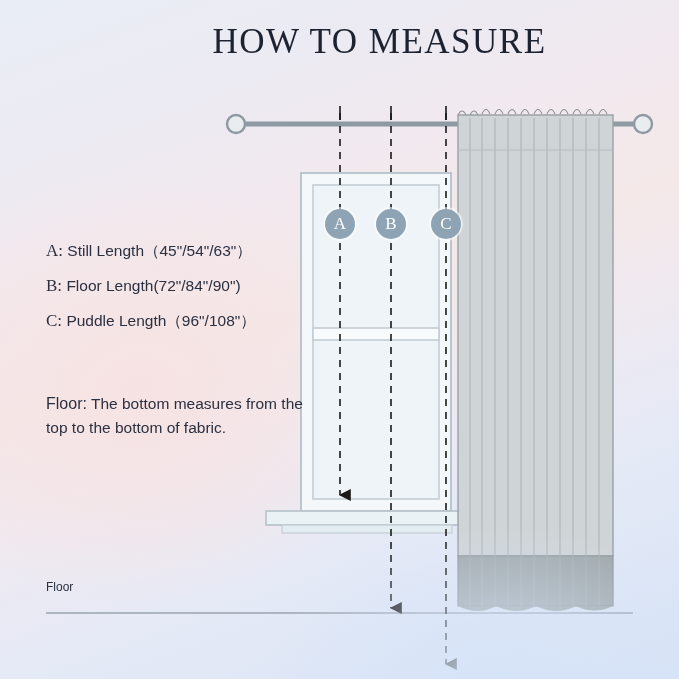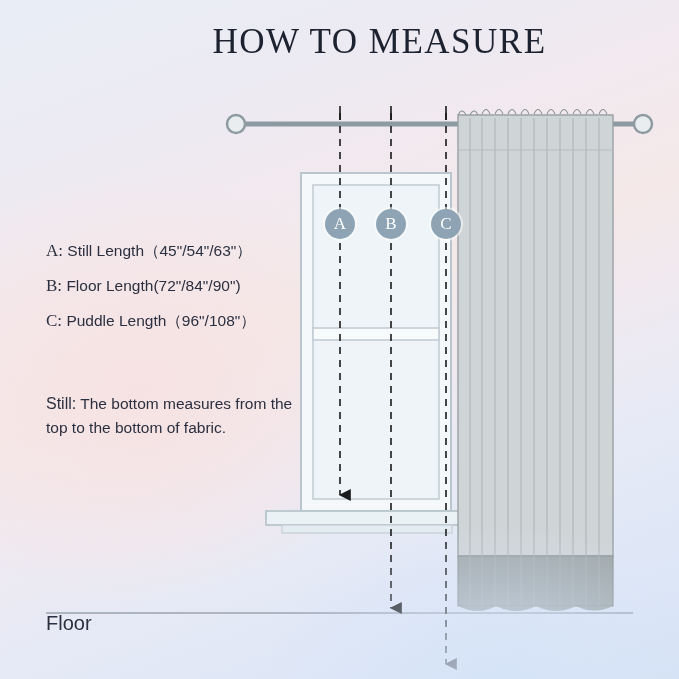--- a/index.html
+++ b/index.html
@@ -91,22 +91,21 @@
   }
   .note-label {
     font-size: 16px;
   }
 
   .floor-label {
     position: absolute;
     left: 46px;
     top: 580px;
     color: #2b3040;
-    font-size: 20px;
-    margin-top: 32px;
+    font-size: 12px;
   }
 
   .badge {
     position: absolute;
     width: 30px;
     height: 30px;
     border-radius: 50%;
     background: #8ea4b4;
     color: #ffffff;
     font-family: "Liberation Serif", serif;
@@ -232,20 +231,20 @@
       <span class="legend-key">B:</span>
       <span>Floor Length(72"/84"/90")</span>
     </div>
     <div class="legend-row">
       <span class="legend-key">C:</span>
       <span>Puddle Length（96"/108"）</span>
     </div>
   </div>
 
   <div class="note">
-    <span class="note-label">Still:</span>
+    <span class="note-label">Floor:</span>
     <span>The bottom measures</span>
     <span>from the top to the bottom of fabric.</span>
   </div>
 
   <div class="floor-label">Floor</div>
 
 </div>
 
 </body></html>

